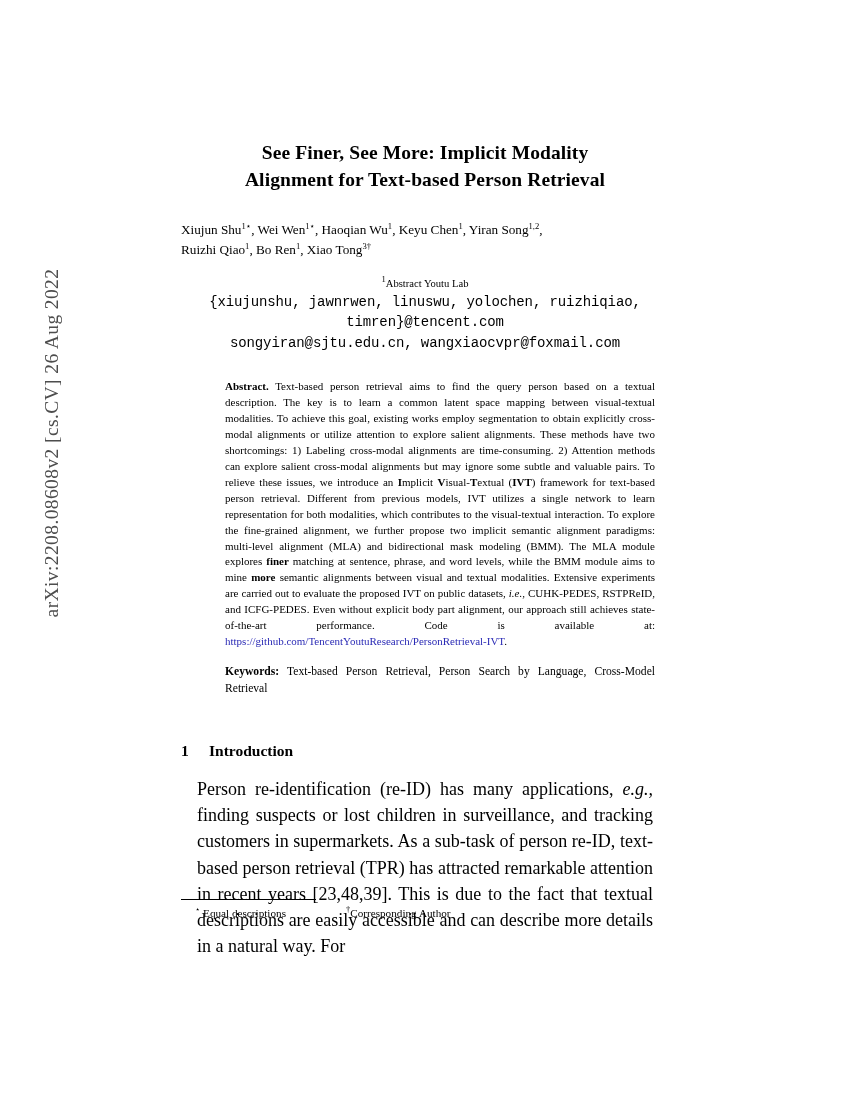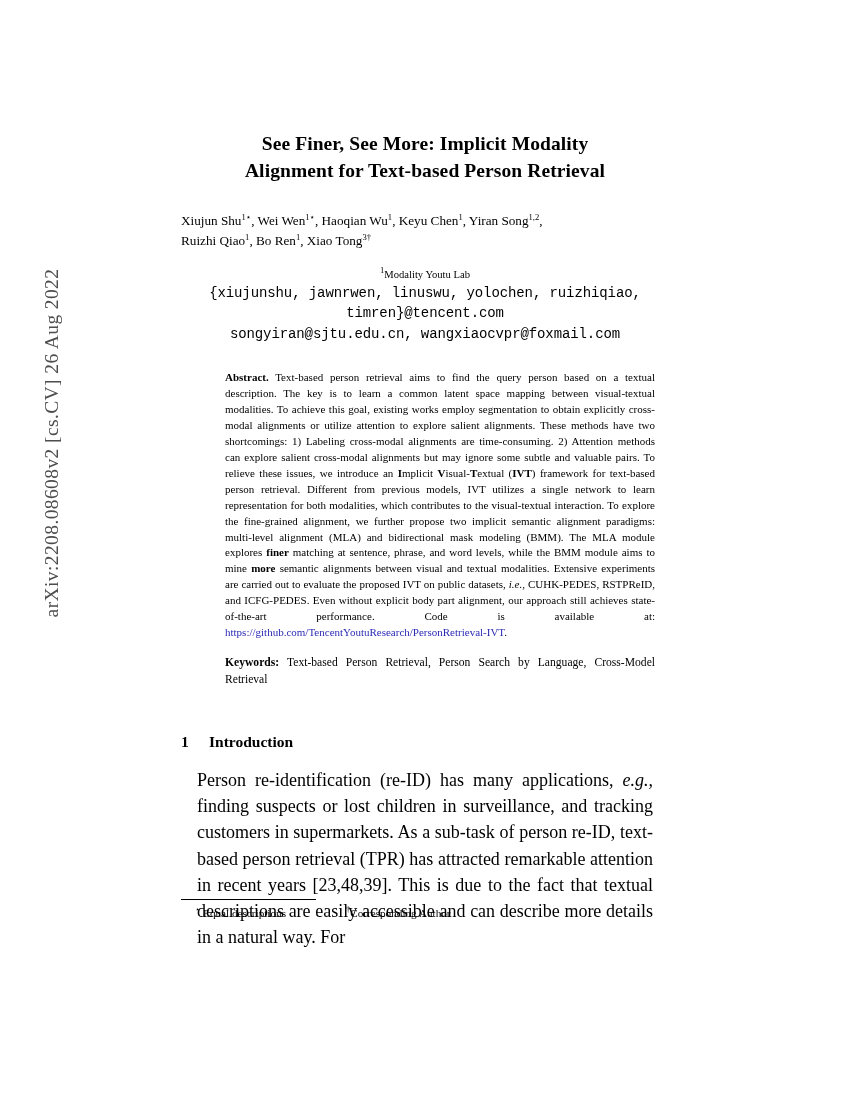--- a/index.html
+++ b/index.html
@@ -31,21 +31,21 @@
     transform-origin: center center;
     font-family: "Liberation Serif", serif;
     font-size: 19.5px;
     letter-spacing: 0.4px;
     color: #4d4d4d;
     white-space: nowrap;
   }
   .content {
     position: absolute;
     left: 181px;
-    top: 131px;
+    top: 140px;
     width: 488px;
   }
   .title {
     font-size: 19.5px;
     font-weight: bold;
     text-align: center;
     line-height: 1.38;
     letter-spacing: 0.1px;
     margin: 0 0 26px 0;
   }
@@ -148,21 +148,21 @@
       <span>
         <span>Xiujun Shu</span><sup>1⋆</sup><span>, Wei Wen</span><sup>1⋆</sup><span>, Haoqian Wu</span><sup>1</sup><span>, Keyu Chen</span><sup>1</sup><span>, Yiran Song</span><sup>1,2</sup><span>,</span>
       </span><br>
       <span>
         <span>Ruizhi Qiao</span><sup>1</sup><span>, Bo Ren</span><sup>1</sup><span>, Xiao Tong</span><sup>3†</sup>
       </span>
     </div>
 
     <div class="affil">
       <div>
-        <sup>1</sup><span>Modality Youtu Lab</span>
+        <sup>1</sup><span>Abstract Youtu Lab</span>
       </div>
       <div class="mono">{xiujunshu, jawnrwen, linuswu, yolochen, ruizhiqiao, timren}@tencent.com</div>
       <div class="mono">songyiran@sjtu.edu.cn, wangxiaocvpr@foxmail.com</div>
     </div>
 
     <div class="abstract">
       <span class="head">Abstract.</span>
       <span>Text-based person retrieval aims to find the query person based on a textual description. The key is to learn a common latent space mapping between visual-textual modalities. To achieve this goal, existing works employ segmentation to obtain explicitly cross-modal alignments or utilize attention to explore salient alignments. These methods have two shortcomings: 1) Labeling cross-modal alignments are time-consuming. 2) Attention methods can explore salient cross-modal alignments but may ignore some subtle and valuable pairs. To relieve these issues, we introduce an <b>I</b>mplicit <b>V</b>isual-<b>T</b>extual (<b>IVT</b>) framework for text-based person retrieval. Different from previous models, IVT utilizes a single network to learn representation for both modalities, which contributes to the visual-textual interaction. To explore the fine-grained alignment, we further propose two implicit semantic alignment paradigms: multi-level alignment (MLA) and bidirectional mask modeling (BMM). The MLA module explores <b>finer</b> matching at sentence, phrase, and word levels, while the BMM module aims to mine <b>more</b> semantic alignments between visual and textual modalities. Extensive experiments are carried out to evaluate the proposed IVT on public datasets, <i>i.e.</i>, CUHK-PEDES, RSTPReID, and ICFG-PEDES. Even without explicit body part alignment, our approach still achieves state-of-the-art performance. Code is available at:</span>
       <a class="link" href="#">https://github.com/TencentYoutuResearch/PersonRetrieval-IVT</a><span>.</span>
     </div>

